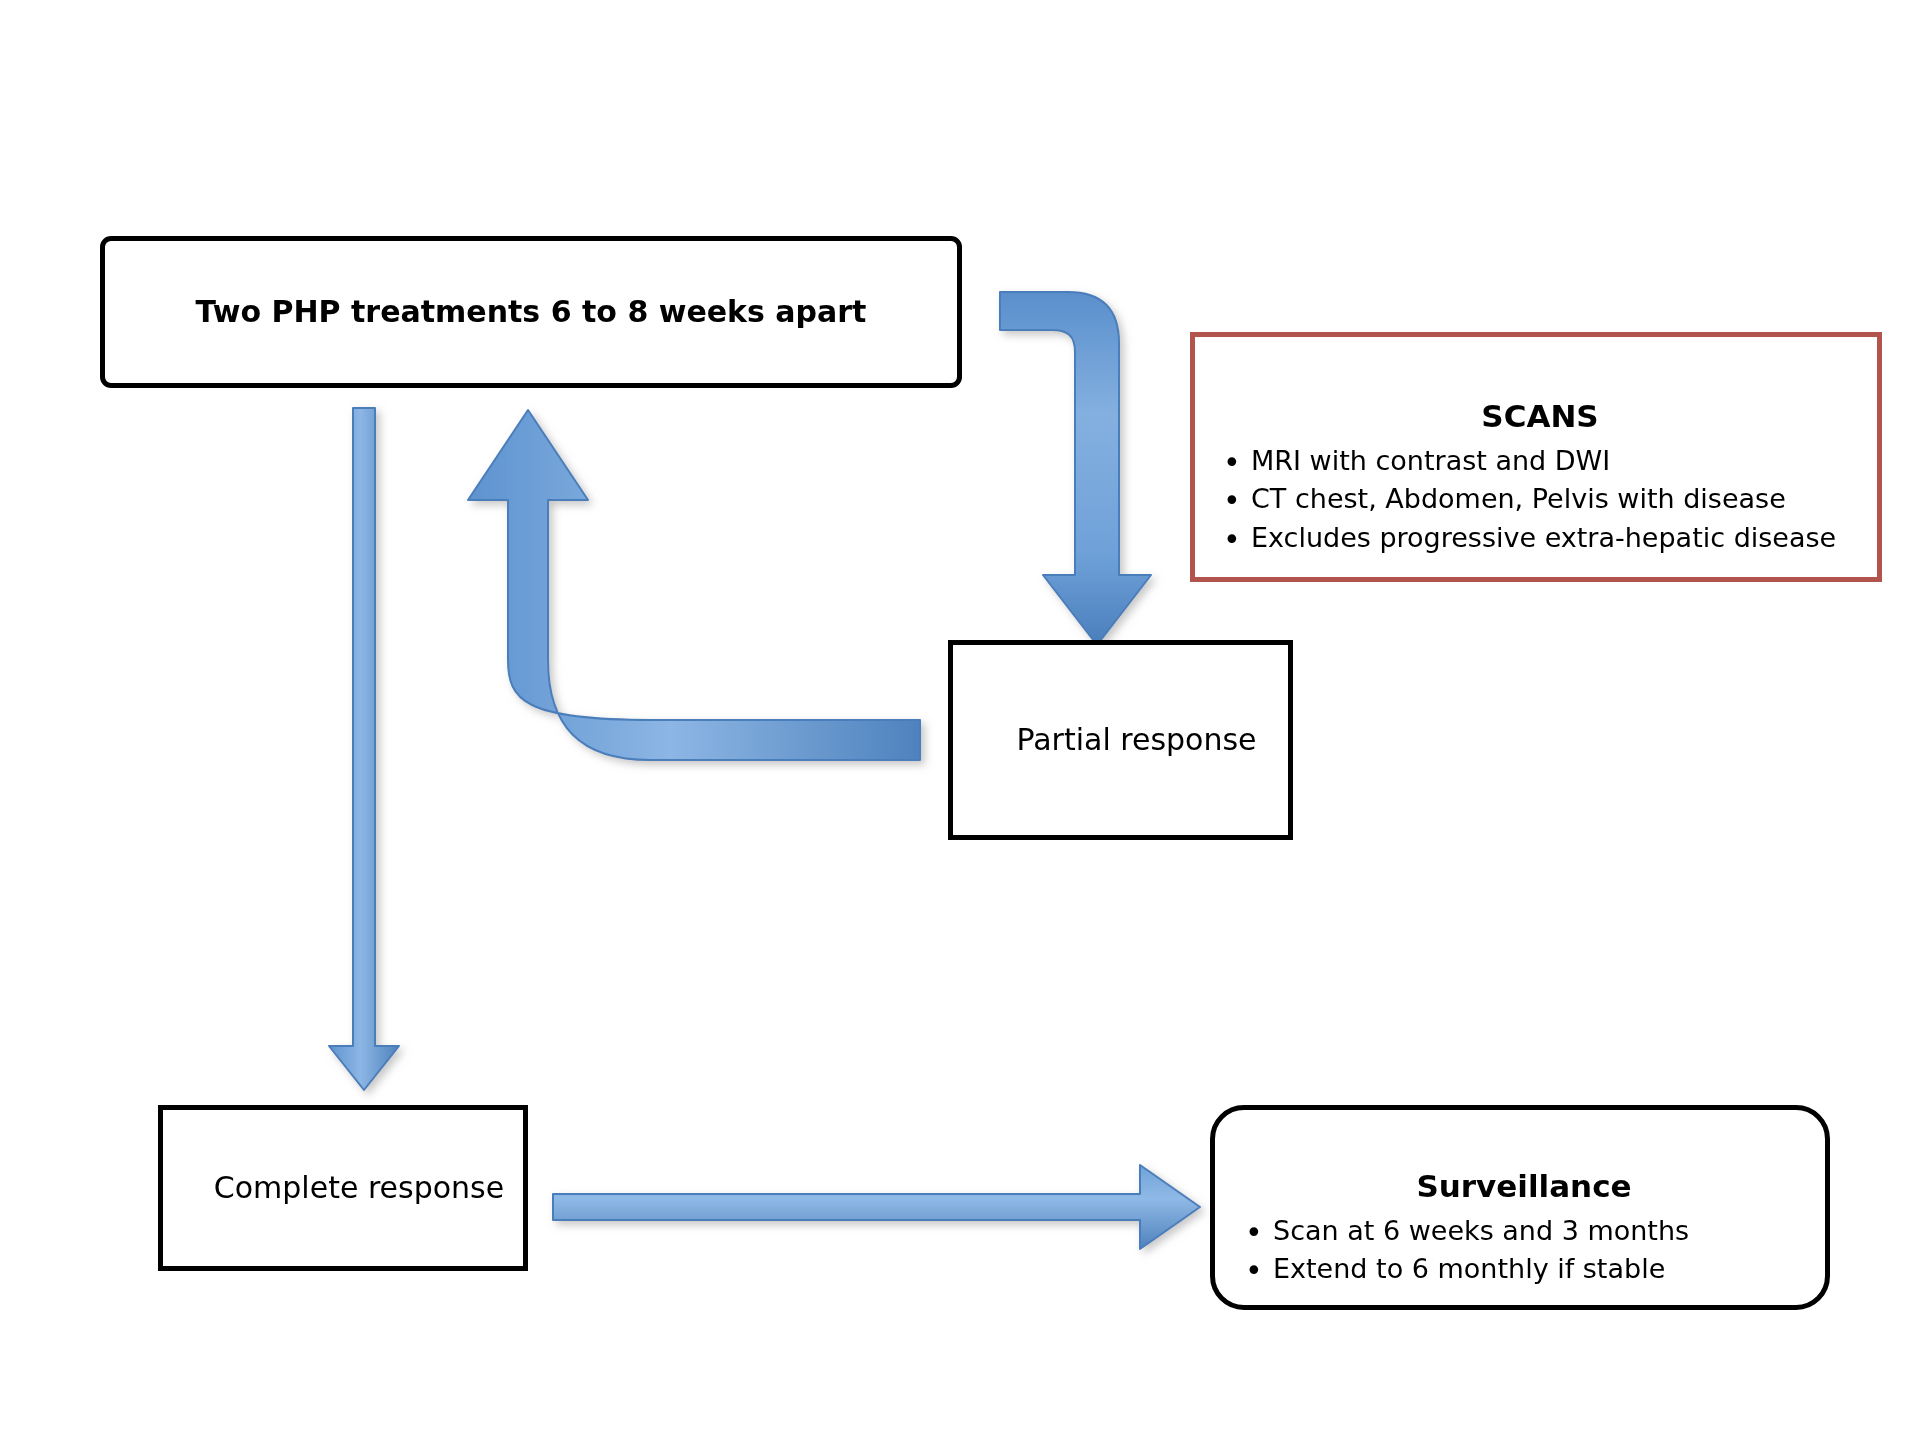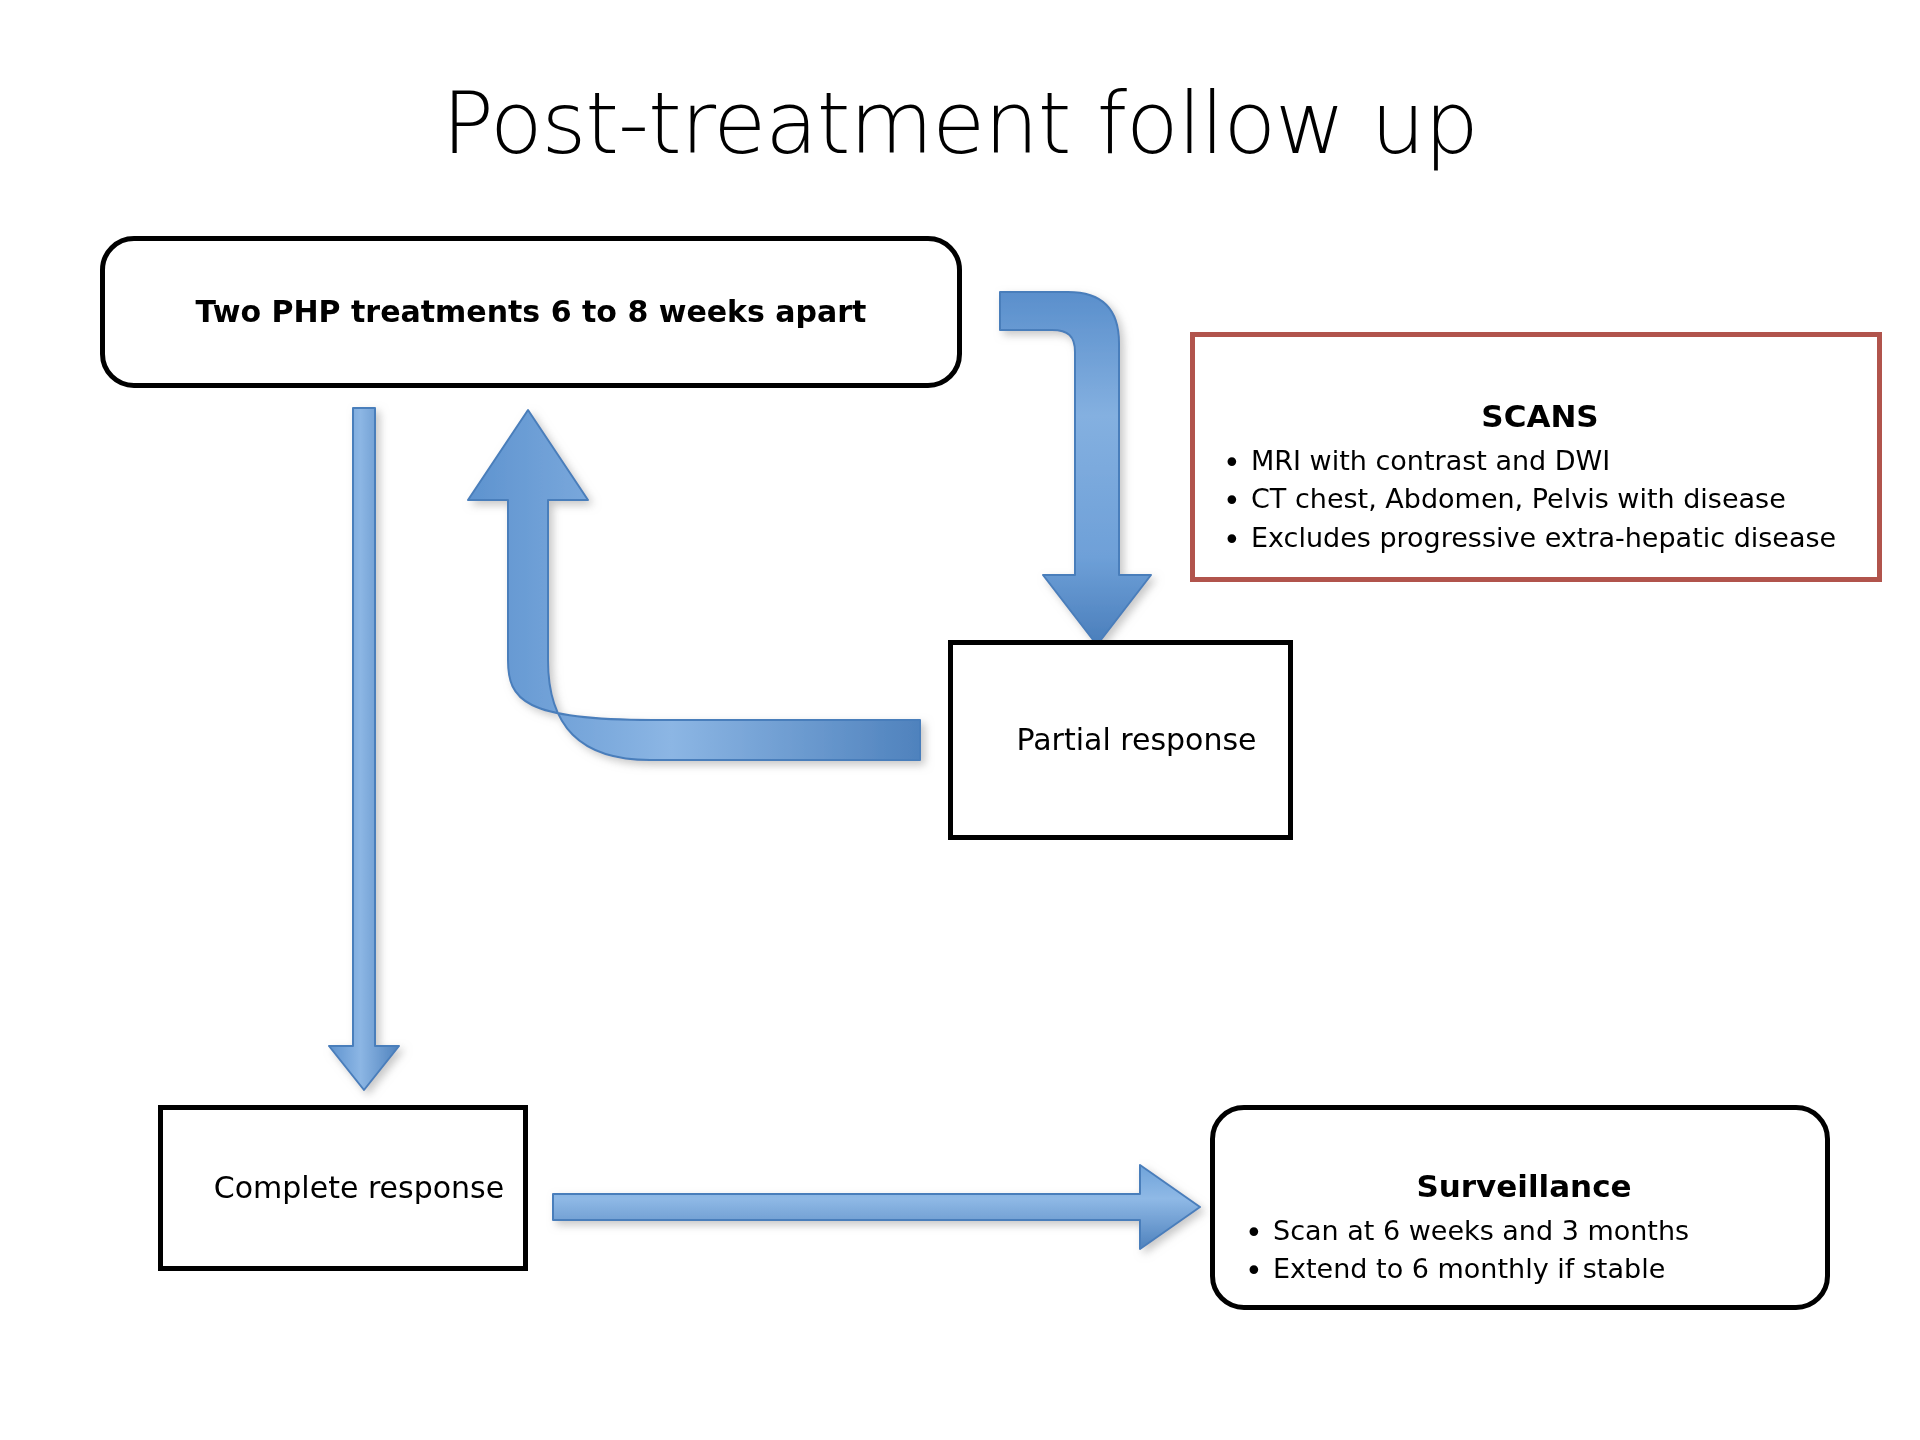--- a/index.html
+++ b/index.html
@@ -99,21 +99,21 @@
     content: "•";
     position: absolute;
     left: 12px;
     top: 0;
     font-size: 30px;
     line-height: 1.42;
   }
 
   
   #box-two-php {
-    left: 100px;  top: 236px;  width: 862px; height: 152px;
+    left: 100px;  top: 236px;  width: 862px; height: 152px; border-radius: 11px;
   }
   #box-two-php .node-title { padding: 0 14px; }
 
   #box-scans {
     left: 1190px; top: 332px; width: 692px; height: 250px;
     justify-content: center;
   }
   #box-scans .inner { padding: 0 8px 0 16px; }
 
   #box-partial {
@@ -135,21 +135,20 @@
     left: 0; top: 0;
     width: 1920px; height: 1440px;
     pointer-events: none;
   }
 </style>
 </head>
 <body>
 
 <div id="slide">
 
-  <div id="title">Post-treatment follow up</div>
 
   <svg id="arrow-layer" viewBox="0 0 1920 1440" width="1920" height="1440" xmlns="http://www.w3.org/2000/svg">
     <defs>
       <linearGradient id="gradThick" x1="0" y1="0" x2="1" y2="0">
         <stop offset="0%" stop-color="#5a8fcc"></stop>
         <stop offset="30%" stop-color="#84b0e0"></stop>
         <stop offset="70%" stop-color="#6ea0d8"></stop>
         <stop offset="100%" stop-color="#4a7ebb"></stop>
       </linearGradient>
       <linearGradient id="gradThickV" x1="0" y1="0" x2="0" y2="1">

